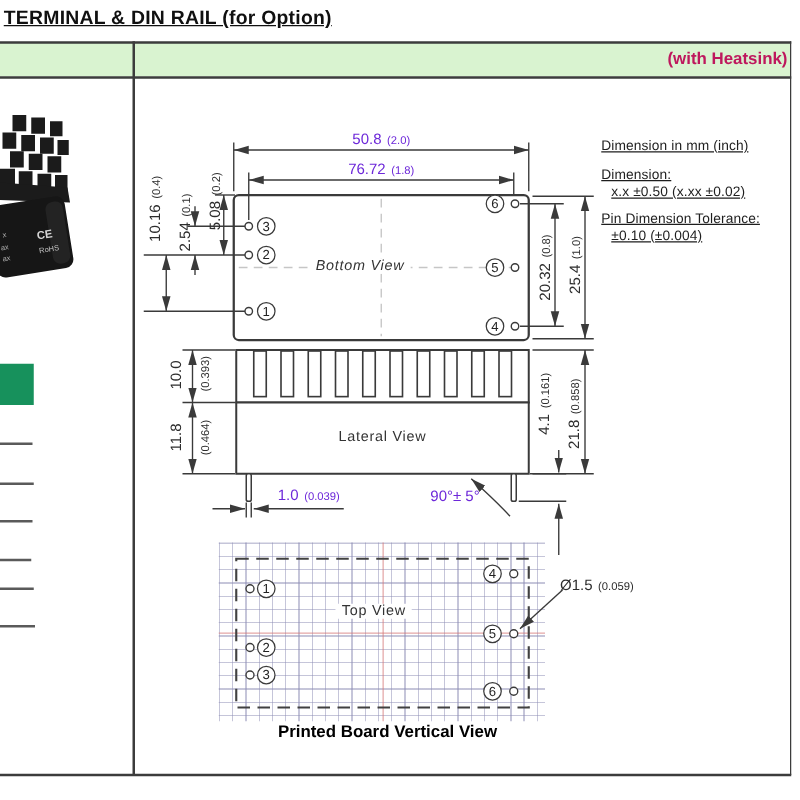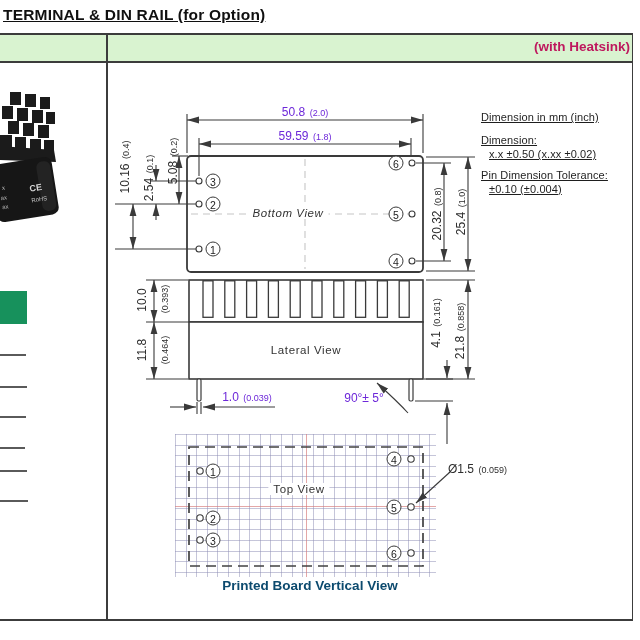--- a/index.html
+++ b/index.html
@@ -17,21 +17,21 @@
   .hdr-label{top:39px;right:10px;font-size:13.5px;font-weight:bold;color:#be185d;}
   
   .green-block{left:0;top:291px;width:27px;height:33px;background:#17915c;}
   .rowline{height:1.5px;background:#5a5a5a;left:0;}
   
   .dimtxt{white-space:nowrap;color:#6d28d9;transform:translate(-50%,-50%);text-align:center;}
   .mm{font-size:12px;}
   .in{font-size:9px;}
   .vtext{white-space:nowrap;color:#2d2d2d;transform:translate(-50%,-50%) rotate(-90deg);}
   .viewlbl{white-space:nowrap;font-size:11.5px;letter-spacing:.6px;color:#333;background:#fff;padding:0 5px;transform:translate(-50%,-50%);}
-  .caption{white-space:nowrap;font-size:13.5px;font-weight:bold;color:#0c4a6e;transform:translate(-50%,-50%);}
+  .caption{white-space:nowrap;font-size:13.5px;font-weight:bold;color:#000000;transform:translate(-50%,-50%);}
   .pinc{
     width:15px;height:15px;border:1.2px solid #3a3a3a;border-radius:50%;
     transform:translate(-50%,-50%);font-size:10.5px;color:#222;background:#fff;
     display:flex;align-items:center;justify-content:center;box-sizing:border-box;
   }
   .note{white-space:nowrap;font-size:11px;color:#1e1e1e;letter-spacing:.1px;text-decoration:underline;}
   
   .grid{
     left:175px;top:434px;width:261px;height:143px;
     background-image:
@@ -202,21 +202,21 @@
 <div class="abs note" style="left:481px;top:134px;">Dimension:</div>
 <div class="abs note" style="left:489px;top:148px;text-align:right;">x.x ±0.50 (x.xx ±0.02)</div>
 <div class="abs note" style="left:481px;top:169px;">Pin Dimension Tolerance:</div>
 <div class="abs note" style="left:489px;top:183px;">±0.10 (±0.004)</div>
 
 <div class="abs dimtxt" style="left:305px;top:111px;">
   <span class="mm">50.8</span>
   <span class="in">(2.0)</span>
 </div>
 <div class="abs dimtxt" style="left:305px;top:135px;">
-  <span class="mm">59.59</span>
+  <span class="mm">76.72</span>
   <span class="in">(1.8)</span>
 </div>
 <div class="abs vtext" style="left:124px;top:167px;">
   <span class="mm">10.16</span>
   <span class="in">(0.4)</span>
 </div>
 <div class="abs vtext" style="left:148px;top:178px;">
   <span class="mm">2.54</span>
   <span class="in">(0.1)</span>
 </div>

